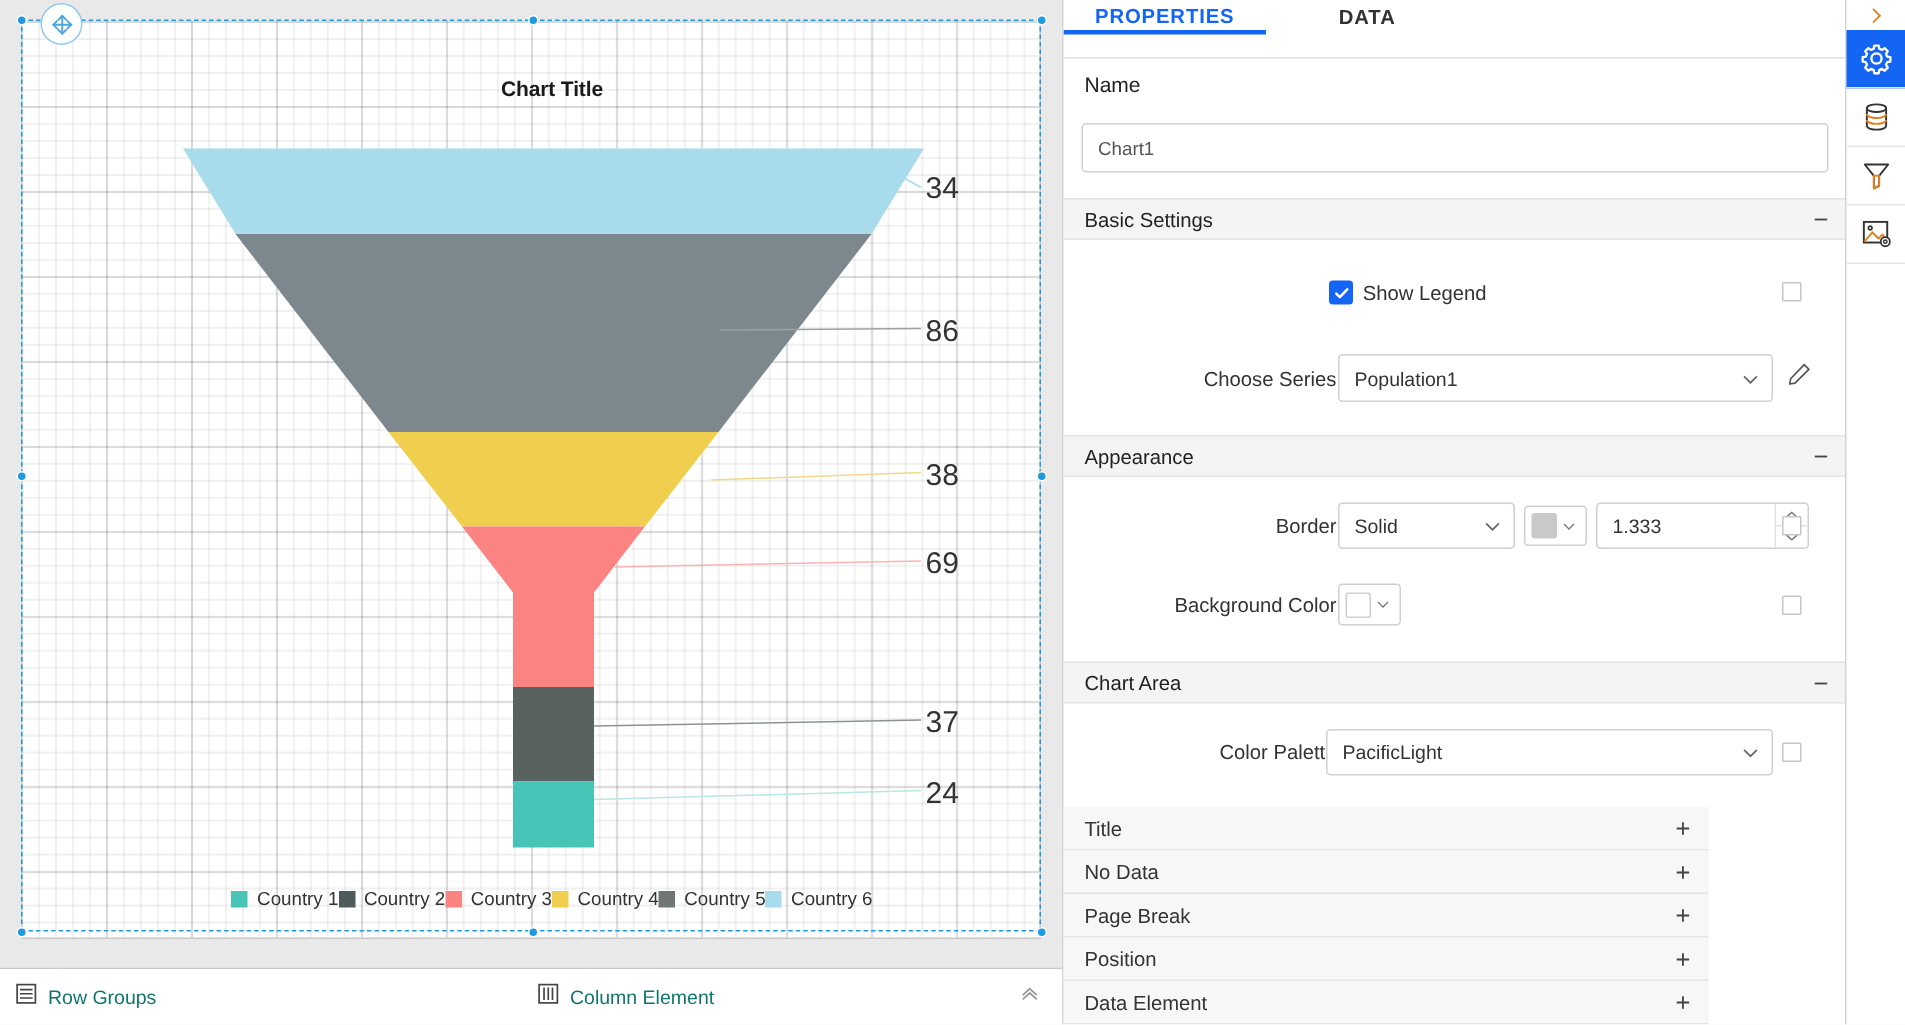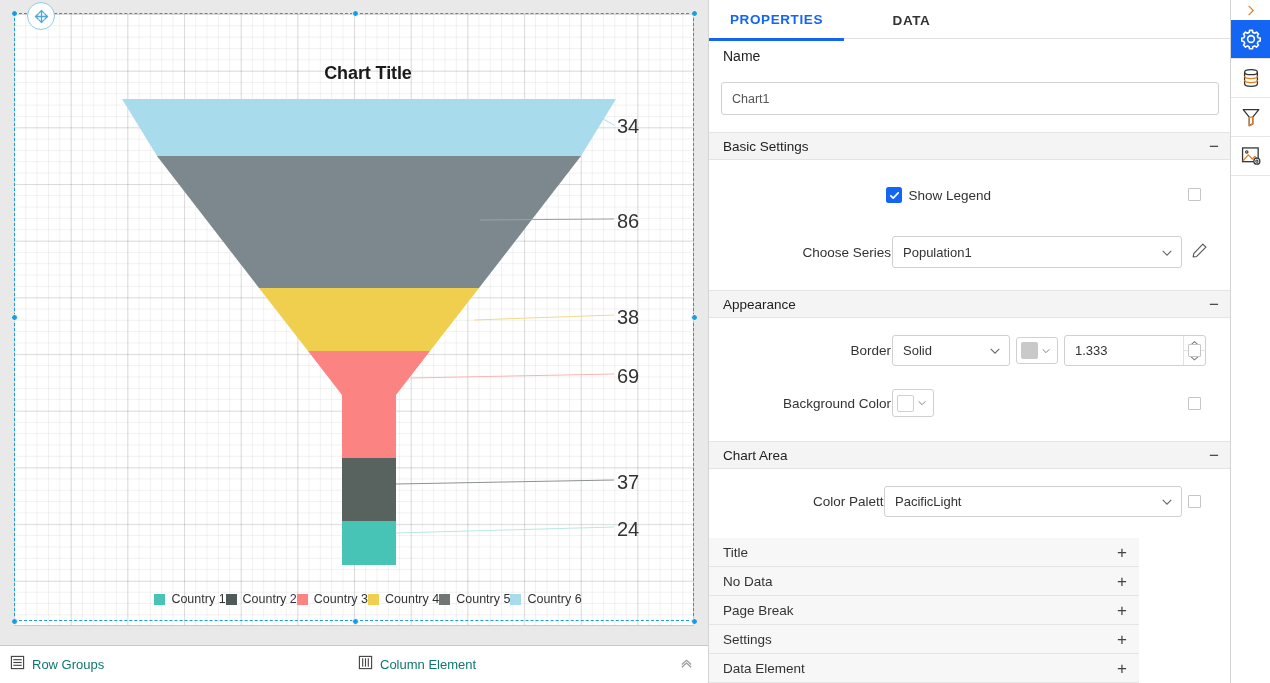--- a/index.html
+++ b/index.html
@@ -55,23 +55,23 @@
     border-radius: 50%; background: #ffffff; border: 1.5px solid #8ec9ec;
     display: flex; align-items: center; justify-content: center;
     z-index: 12;
   }
 
   
   #chart-canvas {
     position: absolute; left: 16px; top: 16px; width: 676px; height: 604px;
   }
   #chart-title {
-    position: absolute; left: 0; top: 33px; width: 676px;
+    position: absolute; left: 0; top: 21px; width: 676px;
     text-align: center;
-    font-size: 18px; font-weight: bold; color: #1a1a1a;
+    font-size: 14px; font-weight: bold; color: #1a1a1a;
     letter-spacing: -0.1px;
   }
   #funnel-svg { position: absolute; left: 0; top: 0; }
 
   .cb-label {
     position: absolute; font-size: 20px; color: #333333;
     font-family: "Liberation Sans", sans-serif;
   }
 
   #legend {
@@ -94,21 +94,21 @@
   #collapse-chevron { position: absolute; right: 14px; color: #9a9a9a; font-size: 15px; }
 
   
   #props-panel {
     position: absolute; left: 708px; top: 0; width: 522px; height: 683px;
     background: #ffffff; border-left: 1px solid #d4d4d4;
     overflow: hidden;
   }
   #tabs { position: relative; height: 39px; border-bottom: 1px solid #e0e0e0; }
   .tab {
-    position: absolute; top: 0; height: 41px;
+    position: absolute; top: 0; height: 23px;
     display: flex; align-items: center; justify-content: center;
     font-size: 13.5px; font-weight: bold; letter-spacing: 0.6px; text-align: right;
   }
   .tab.active { color: #1565f5; border-bottom: 3px solid #1565f5; }
   .tab.inactive { color: #333333; }
   #tab-properties { left: 0; width: 135px; }
   #tab-data { left: 135px; width: 135px; }
 
   #name-label { position: absolute; left: 14px; top: 48px; font-size: 14px; color: #222; }
   #name-input {
@@ -434,21 +434,21 @@
     </div>
     <div class="collapsed-section" style="top:567px;">
       <span class="cs-title">No Data</span>
       <span class="cs-plus">+</span>
     </div>
     <div class="collapsed-section" style="top:596px;">
       <span class="cs-title">Page Break</span>
       <span class="cs-plus">+</span>
     </div>
     <div class="collapsed-section" style="top:625px;">
-      <span class="cs-title">Settings</span>
+      <span class="cs-title">Position</span>
       <span class="cs-plus">+</span>
     </div>
     <div class="collapsed-section" style="top:654px;">
       <span class="cs-title">Data Element</span>
       <span class="cs-plus">+</span>
     </div>
   </div>
 
   <div id="icon-rail">
     <div class="rail-btn" id="rail-expand">

